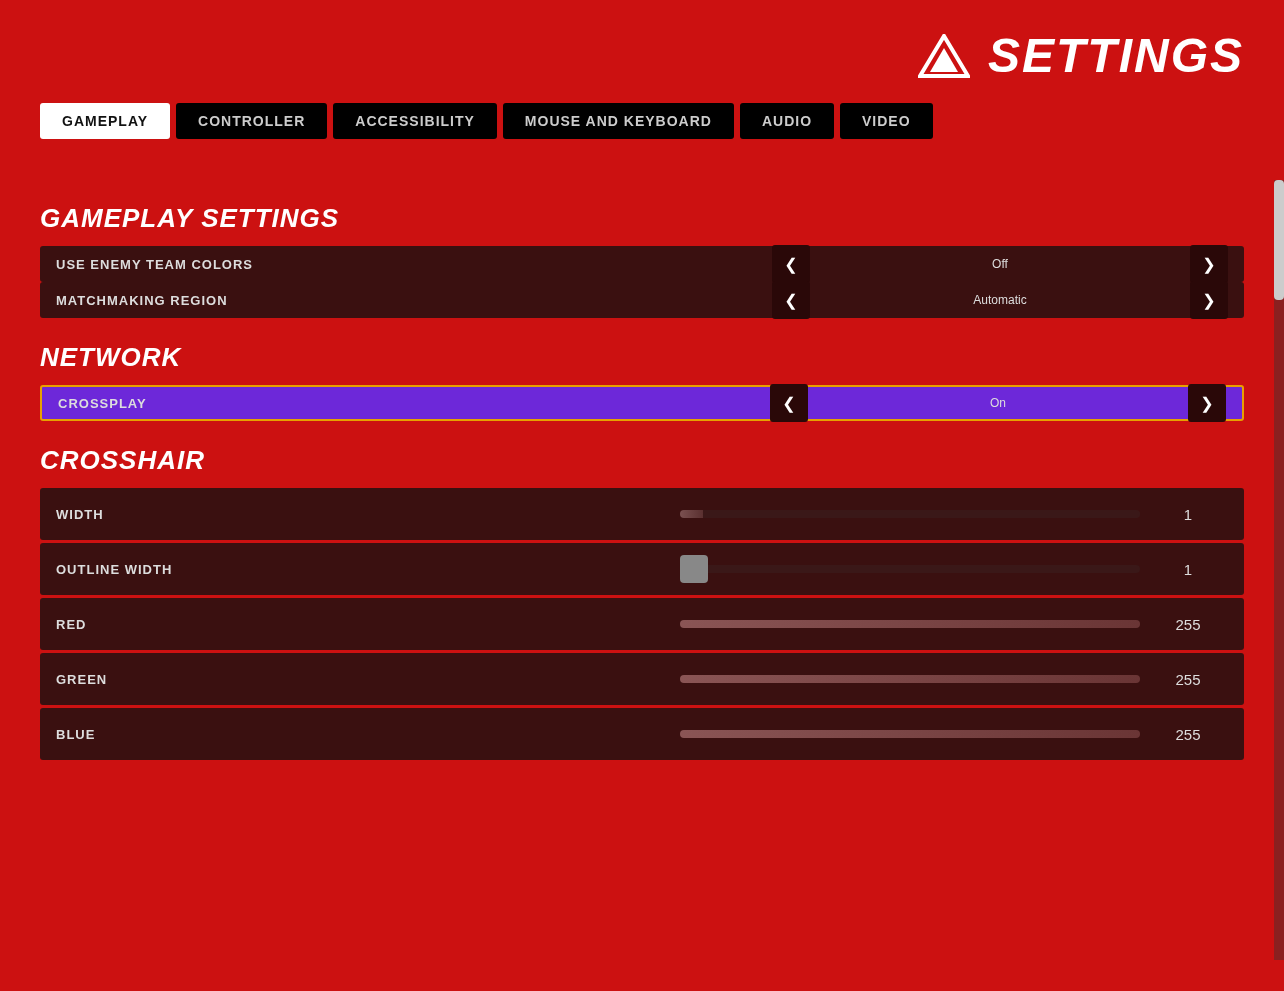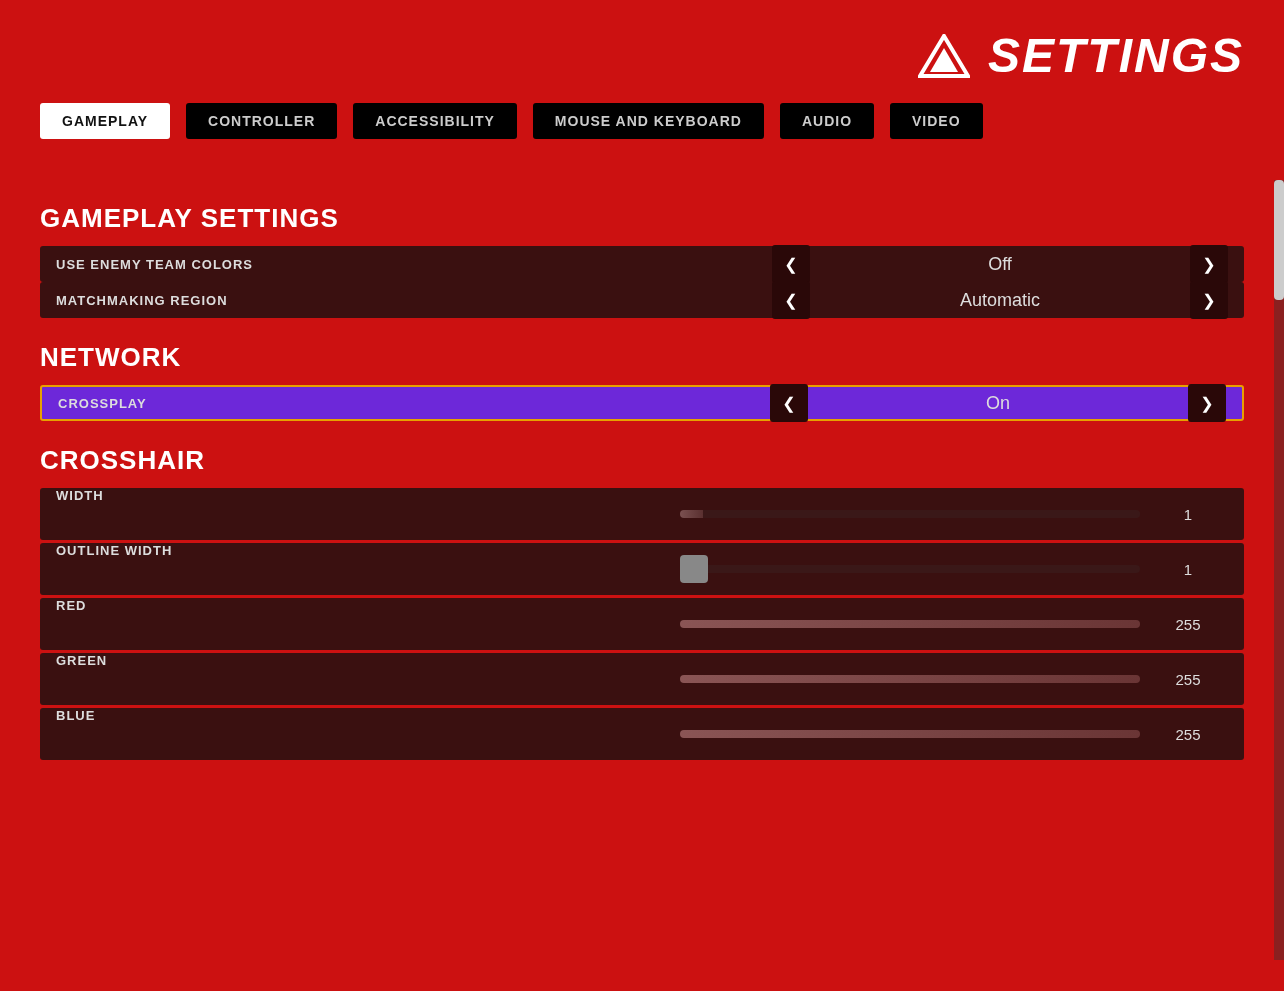--- a/index.html
+++ b/index.html
@@ -30,21 +30,21 @@
       font-size: 48px;
       font-weight: 900;
       font-style: italic;
       color: #ffffff;
       letter-spacing: 2px;
       text-transform: uppercase;
     }
 
     .tabs-bar {
       display: flex;
-      gap: 16px;
+      gap: 6px;
       padding: 0 44px 0 40px;
       margin-bottom: 30px;
     }
 
     .tab {
       padding: 10px 22px;
       font-size: 14px;
       font-weight: 900;
       font-style: normal;
       letter-spacing: 1px;
@@ -63,20 +63,21 @@
 
     .content-area {
       padding: 10px 40px 10px 40px;
       overflow-y: auto;
       height: calc(991px - 180px);
     }
 
     .section-title {
       font-size: 26px;
       font-weight: 900;
+      font-style: italic;
       color: #ffffff;
       text-transform: uppercase;
       margin: 24px 0 12px 0;
       letter-spacing: 1px;
     }
 
     .settings-list {
       display: flex;
       flex-direction: column;
       gap: 3px;
@@ -122,29 +123,30 @@
       color: #ffffff;
       font-size: 16px;
       cursor: pointer;
       display: flex;
       align-items: center;
       justify-content: center;
       border-radius: 3px;
     }
 
     .setting-value {
-      font-size: 18px;
+      font-size: 12px;
       font-weight: 400;
       color: #dddddd;
       text-align: center;
       min-width: 380px;
     }
 
     .slider-row {
       display: flex;
+      align-items: center;
       background-color: #3a1010;
       height: 52px;
       border-radius: 3px;
       padding: 0 16px;
       gap: 23px;
     }
 
     .slider-label {
       font-size: 13px;
       font-weight: 900;

